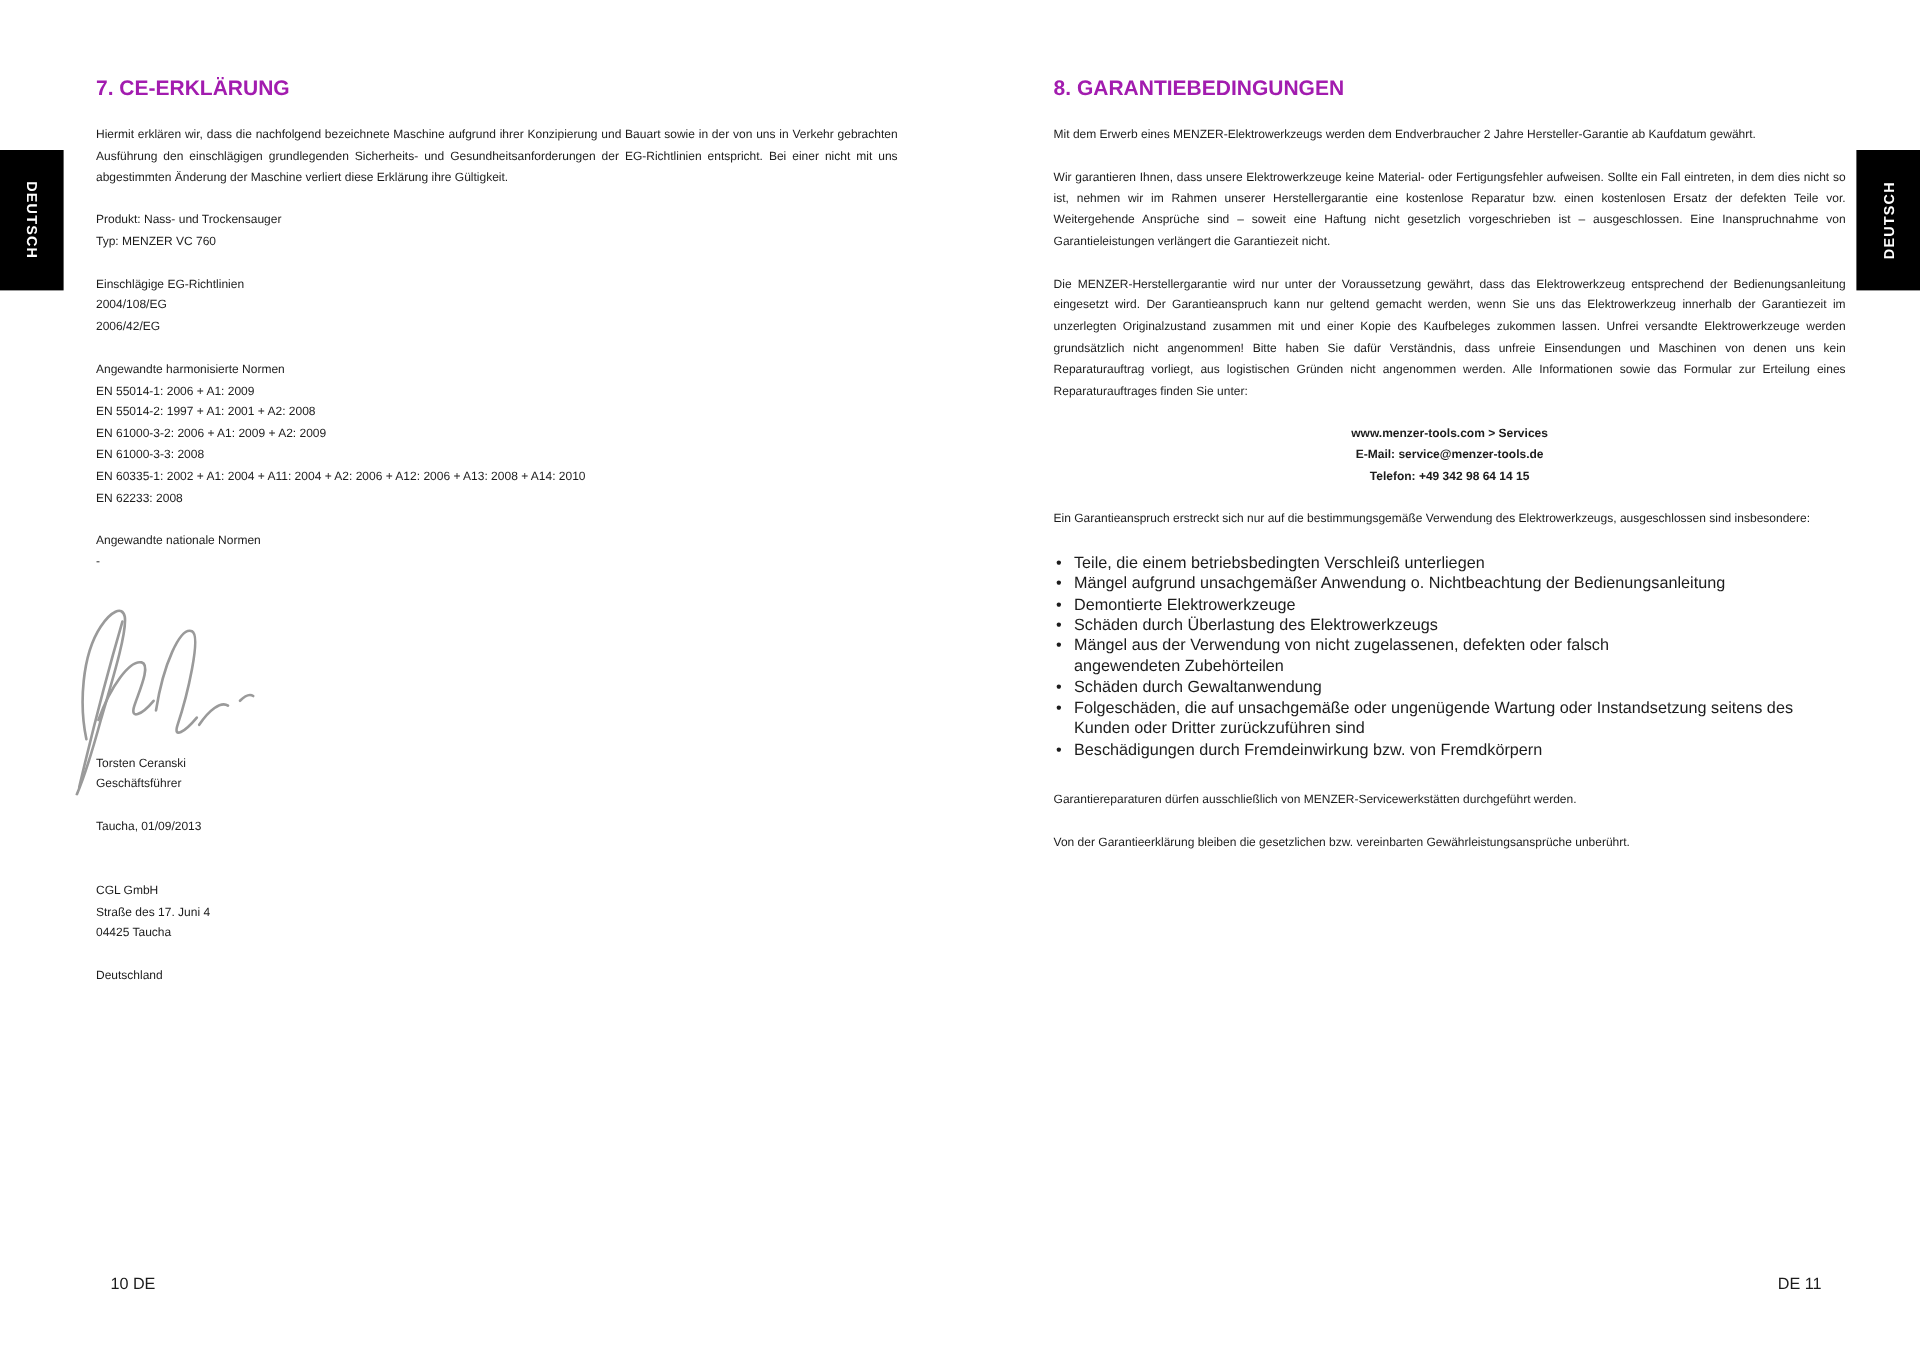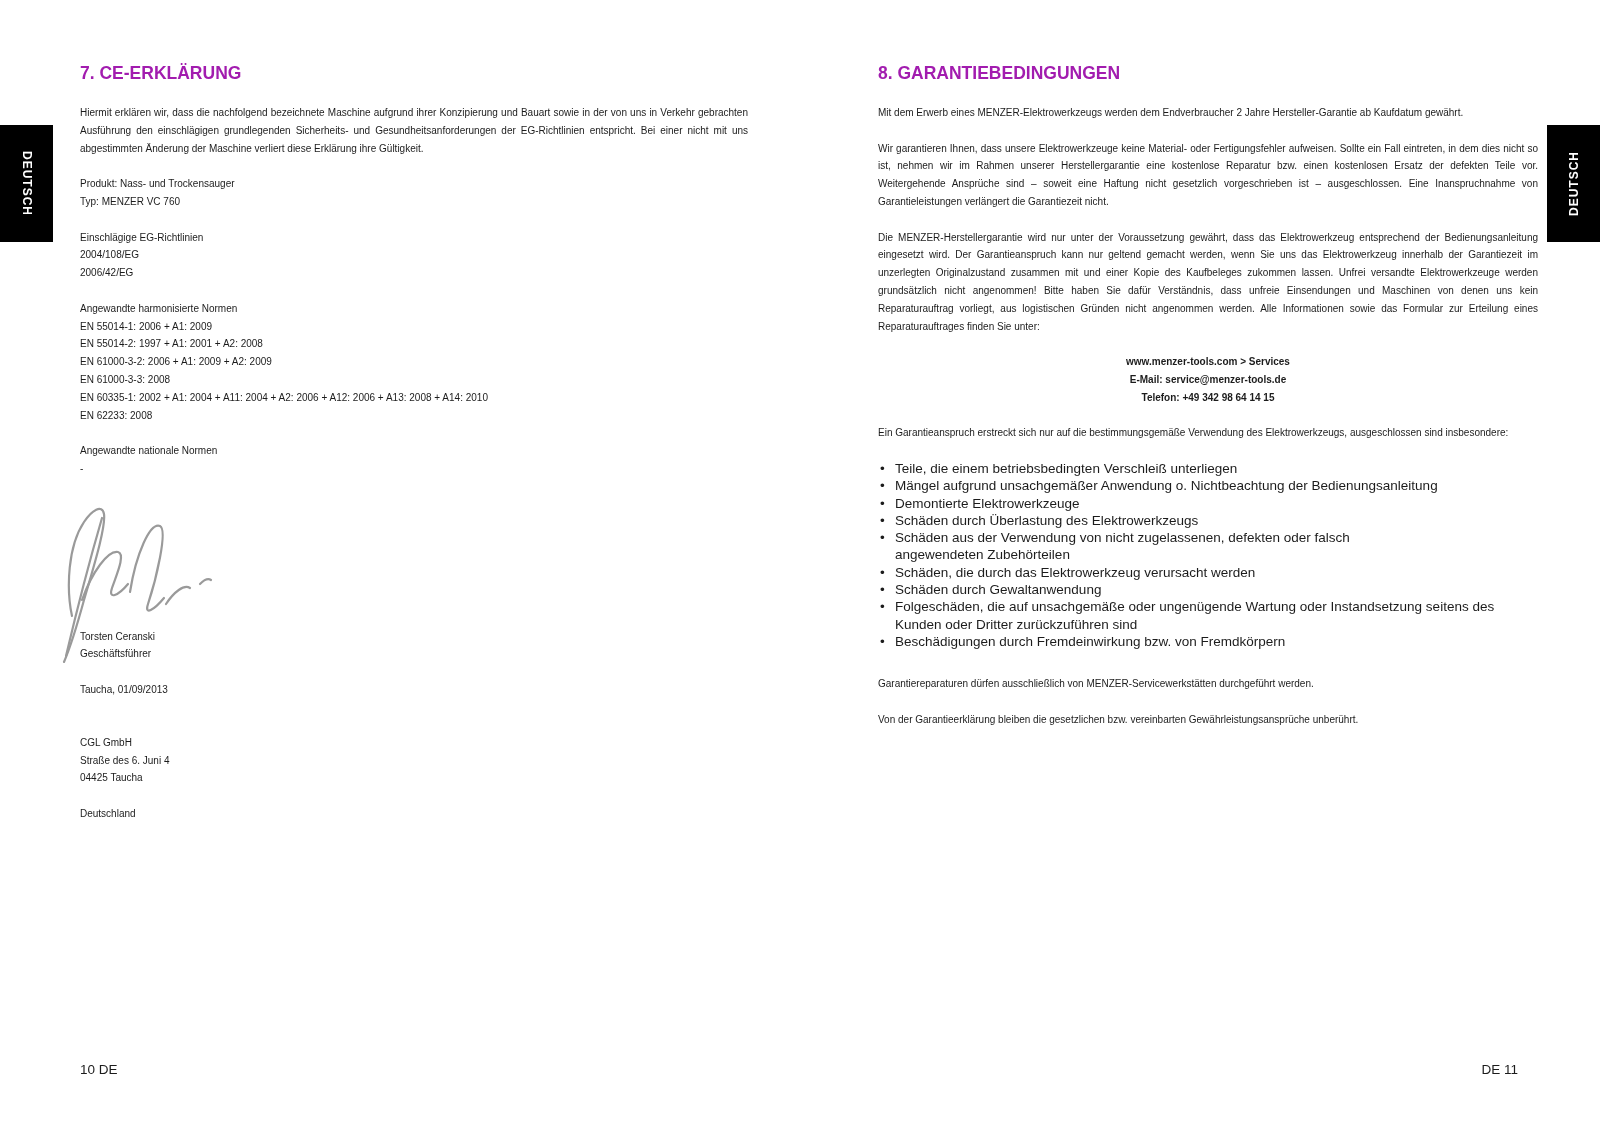--- a/index.html
+++ b/index.html
@@ -45,21 +45,21 @@
   }
   ul.exclusions li{
     position:relative;padding-left:17px;white-space:pre-line;
   }
   ul.exclusions li::before{
     content:"\2022";position:absolute;left:2px;top:0;
   }
   .page-num{
     position:absolute;top:1061px;font-size:13.5px;line-height:17.8px;
   }
-  .page-num.left{left:80px;text-align:center;}
+  .page-num.left{left:92px;text-align:center;}
   .page-num.right{right:82px;}
 </style>
 </head>
 <body>
 
 <div class="page">
 
   <div class="lang-tab left">
     <span class="vtext">DEUTSCH</span>
   </div>
@@ -113,21 +113,21 @@
 
     <div class="list-block">
       <div class="line">Torsten Ceranski</div>
       <div class="line">Geschäftsführer</div>
     </div>
 
     <p style="margin-bottom:35px;">Taucha, 01/09/2013</p>
 
     <div class="list-block">
       <div class="line">CGL GmbH</div>
-      <div class="line">Straße des 6. Juni 4</div>
+      <div class="line">Straße des 17. Juni 4</div>
       <div class="line">04425 Taucha</div>
     </div>
 
     <p>Deutschland</p>
   </div>
 
   <div class="col col-right">
     <h1>8. GARANTIEBEDINGUNGEN</h1>
 
     <p class="just">Mit dem Erwerb eines MENZER-Elektrowerkzeugs werden dem Endverbraucher 2 Jahre Hersteller-Garantie ab Kaufdatum gewährt.</p>
@@ -140,23 +140,22 @@
       <div class="line">Telefon: +49 342 98 64 14 15</div>
     </div>
 
     <p class="just">Ein Garantieanspruch erstreckt sich nur auf die bestimmungsgemäße Verwendung des Elektrowerkzeugs, ausgeschlossen sind insbesondere:</p>
 
     <ul class="exclusions">
       <li>Teile, die einem betriebsbedingten Verschleiß unterliegen</li>
       <li>Mängel aufgrund unsachgemäßer Anwendung o. Nichtbeachtung der Bedienungsanleitung</li>
       <li>Demontierte Elektrowerkzeuge</li>
       <li>Schäden durch Überlastung des Elektrowerkzeugs</li>
-      <li>Schäden aus der Verwendung von nicht zugelassenen, defekten oder falsch
+      <li>Mängel aus der Verwendung von nicht zugelassenen, defekten oder falsch
 angewendeten Zubehörteilen</li>
-      <li>Schäden, die durch das Elektrowerkzeug verursacht werden</li>
       <li>Schäden durch Gewaltanwendung</li>
       <li>Folgeschäden, die auf unsachgemäße oder ungenügende Wartung oder Instandsetzung seitens des
 Kunden oder Dritter zurückzuführen sind</li>
       <li>Beschädigungen durch Fremdeinwirkung bzw. von Fremdkörpern</li>
     </ul>
 
     <p class="just">Garantiereparaturen dürfen ausschließlich von MENZER-Servicewerkstätten durchgeführt werden.</p>
     <p class="just">Von der Garantieerklärung bleiben die gesetzlichen bzw. vereinbarten Gewährleistungsansprüche unberührt.</p>
   </div>
 

